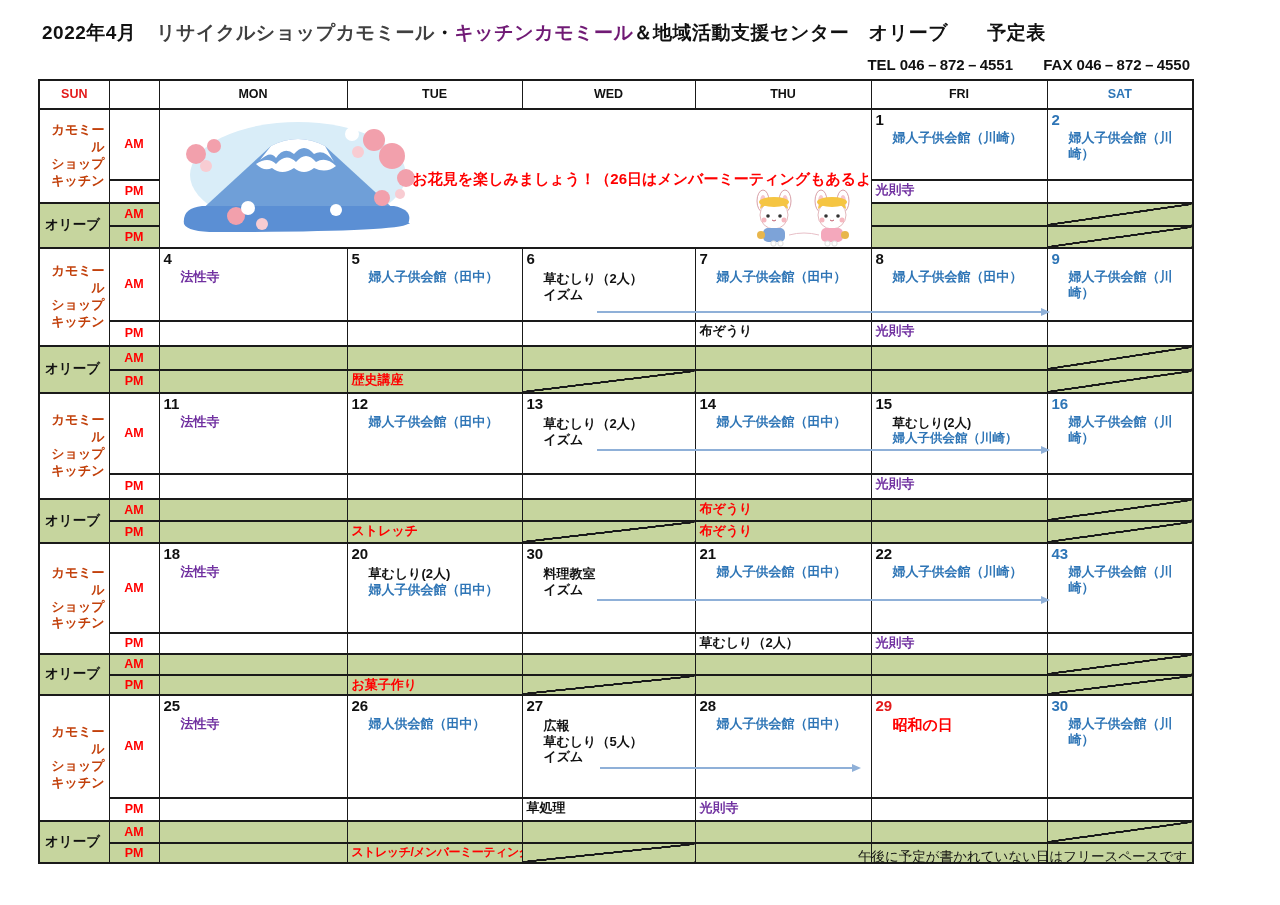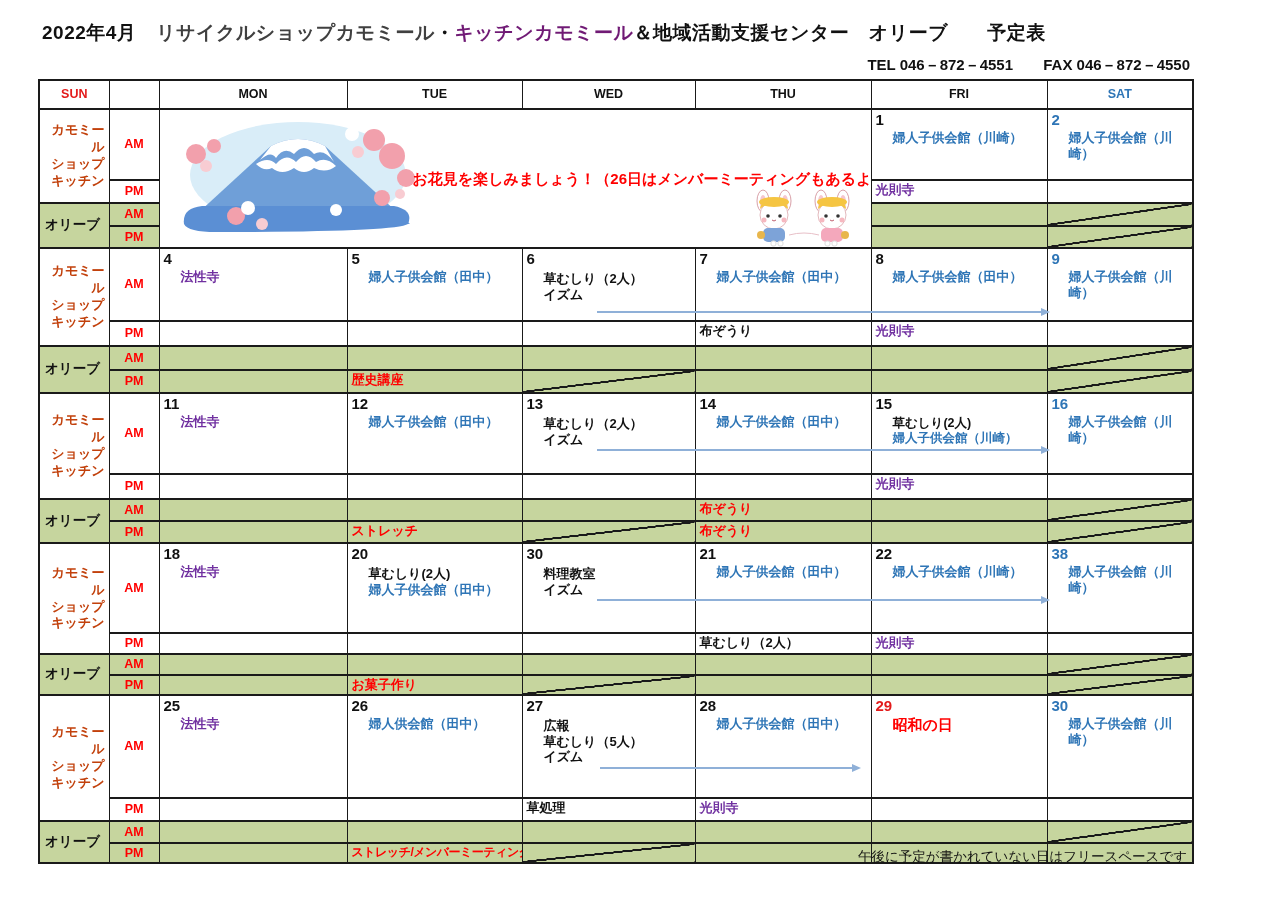--- a/index.html
+++ b/index.html
@@ -336,21 +336,21 @@
   </td>
   <td>
     <span class="num">21</span>
     <span class="ev blue">婦人子供会館（田中）</span>
   </td>
   <td>
     <span class="num">22</span>
     <span class="ev blue">婦人子供会館（川崎）</span>
   </td>
   <td>
-    <span class="num num-blue">38</span>
+    <span class="num num-blue">43</span>
     <span class="ev blue">婦人子供会館（川崎）</span>
   </td>
 </tr>
 <tr style="height:21px;">
   <td class="ampm">PM</td>
   <td></td>
   <td></td>
   <td></td>
   <td><span class="black">草むしり（2人）</span></td>
   <td><span class="purple">光則寺</span></td>

